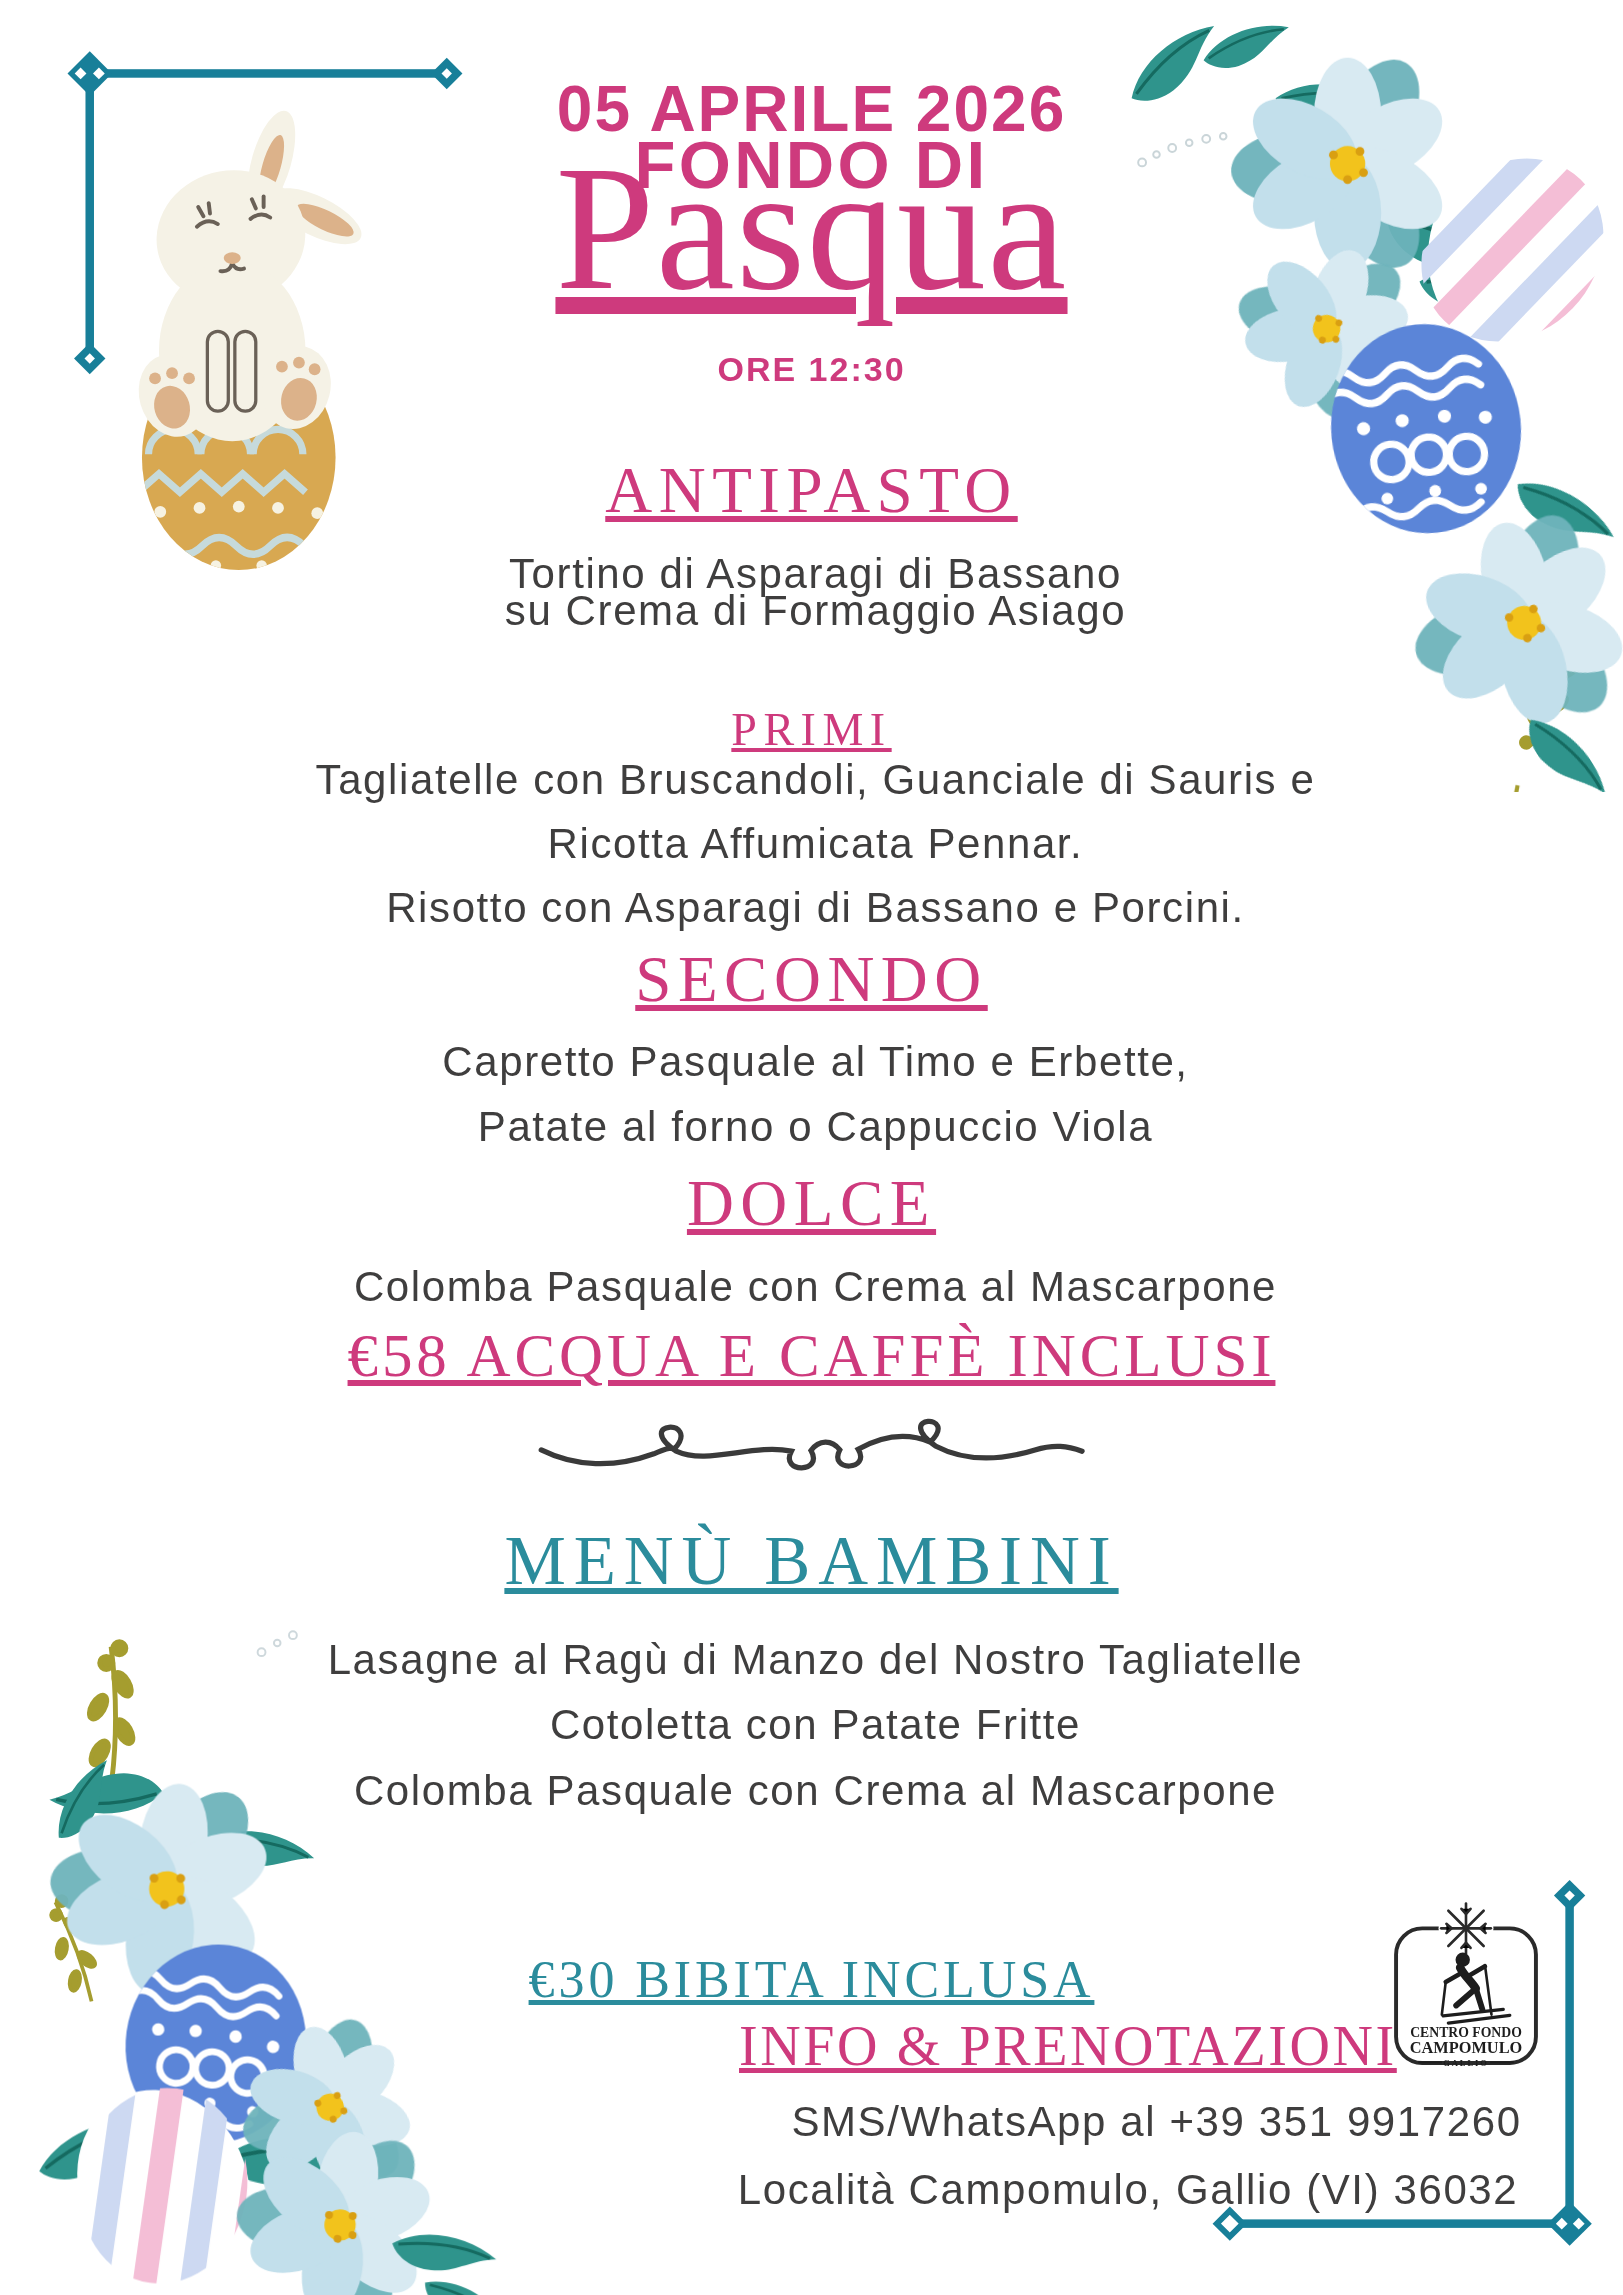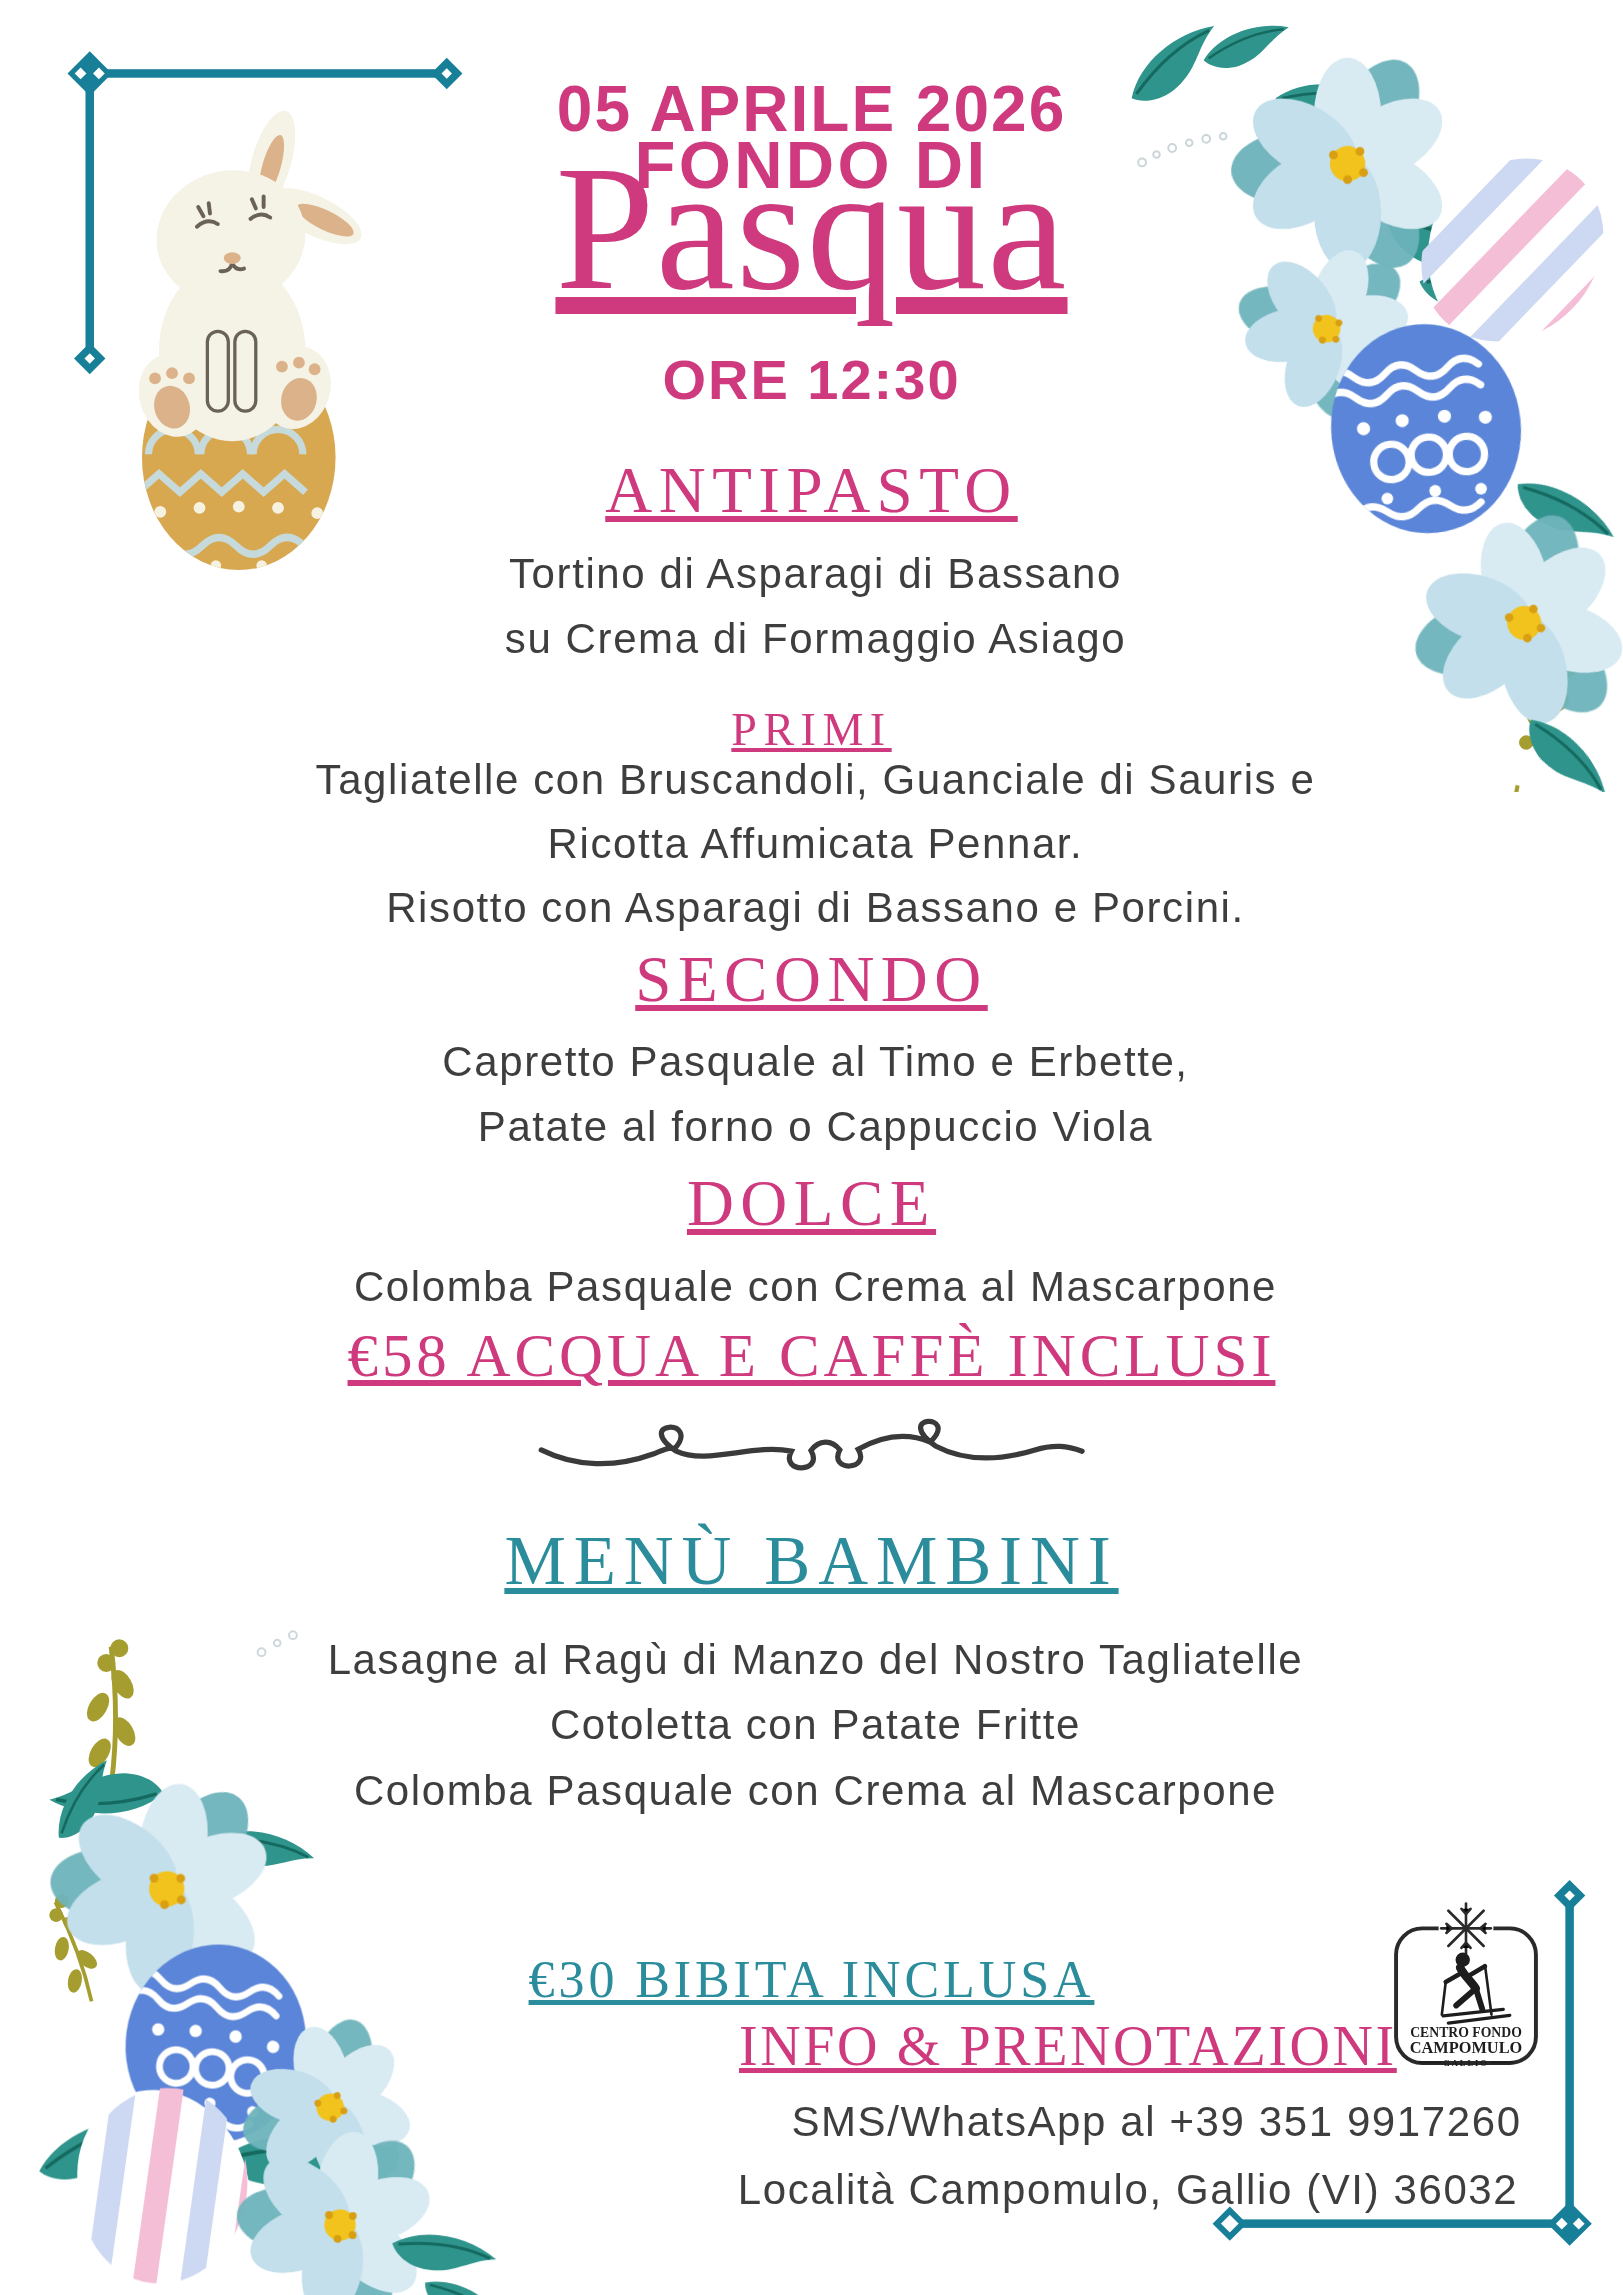--- a/index.html
+++ b/index.html
@@ -220,25 +220,25 @@
   <use href="#lf" transform="translate(620,740) rotate(42) scale(1.2)"></use>
   <use href="#sprig" transform="translate(700,980) rotate(200)"></use>
   <use href="#flw" transform="translate(630,952) scale(1.3) rotate(-12)"></use>
   <use href="#lf" transform="translate(640,1100) rotate(58) scale(1.15)"></use>
   <use href="#sprig" transform="translate(620,1200) rotate(185) scale(1.05)"></use>
 </svg>
 
 <div class="abs ctr line pinksans" style="top:77px;font-size:64px;letter-spacing:2px">05 APRILE 2026</div>
 <div class="abs ctr line pinksans" style="top:131px;font-size:67px;letter-spacing:3.3px">FONDO DI</div>
 <div class="abs ctr line serifhead pink" style="top:139px;font-size:178px;letter-spacing:1.3px">Pasqua</div>
-<div class="abs ctr line pinksans" style="top:352px;font-size:56px;letter-spacing:2px">ORE 12:30</div>
+<div class="abs ctr line pinksans" style="top:352px;font-size:34px;letter-spacing:2px">ORE 12:30</div>
 
 <div class="abs ctr line serifhead pink" style="top:458px;font-size:65px;letter-spacing:6.5px">ANTIPASTO</div>
 <div class="abs ctr line item" style="top:553px">Tortino di Asparagi di Bassano</div>
-<div class="abs ctr line item" style="top:618px">su Crema di Formaggio Asiago</div>
+<div class="abs ctr line item" style="top:590px">su Crema di Formaggio Asiago</div>
 
 <div class="abs ctr line serifhead pink" style="top:707px;font-size:46px;letter-spacing:6.5px">PRIMI</div>
 <div class="abs ctr line item" style="top:759px">Tagliatelle con Bruscandoli,  Guanciale di Sauris e</div>
 <div class="abs ctr line item" style="top:823px">Ricotta Affumicata Pennar.</div>
 <div class="abs ctr line item" style="top:887px">Risotto con Asparagi di Bassano e Porcini.</div>
 
 <div class="abs ctr line serifhead pink" style="top:947px;font-size:65px;letter-spacing:6.5px">SECONDO</div>
 <div class="abs ctr line item" style="top:1041px">Capretto Pasquale al Timo e Erbette,</div>
 <div class="abs ctr line item" style="top:1106px">Patate al forno o Cappuccio Viola</div>
 

